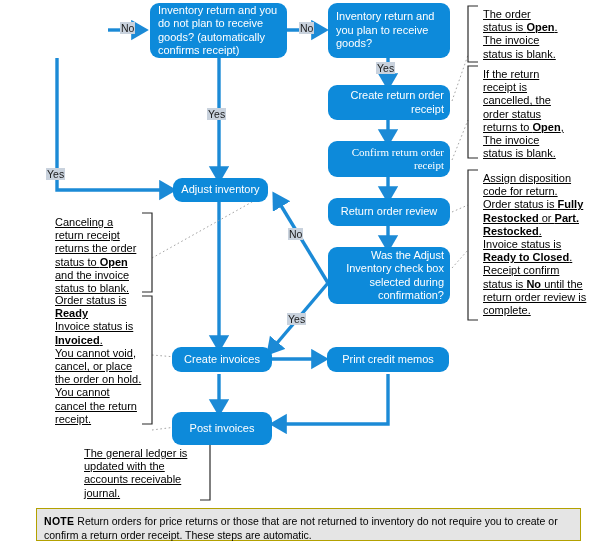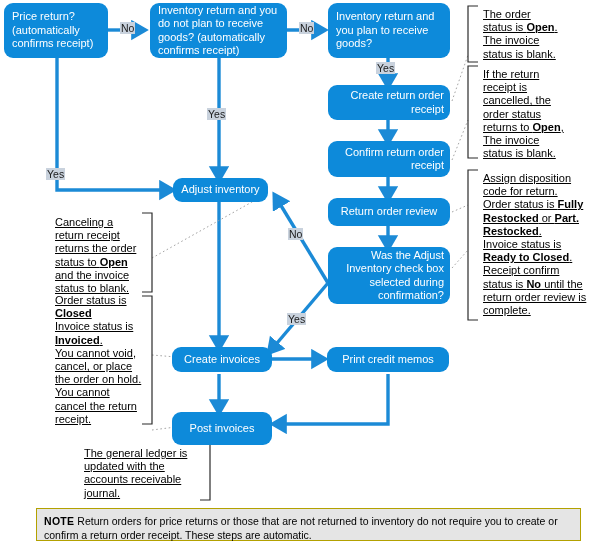--- a/index.html
+++ b/index.html
@@ -163,37 +163,34 @@
       <path d="M478,170 L468,170 L468,320 L478,320"></path>
     </g>
 
     <g stroke="#2b2b2b" stroke-width="1.2" fill="none">
       <path d="M142,213 L152,213 L152,292 L142,292"></path>
       <path d="M142,296 L152,296 L152,424 L142,424"></path>
       <path d="M200,443 L210,443 L210,500 L200,500"></path>
     </g>
   </svg>
 
-  <div class="node leftalign" style="left:4px; top:3px; width:104px; height:55px;">
-    <span>Price return? (automatically confirms receipt)</span>
-  </div>
 
   <div class="node leftalign" style="left:150px; top:3px; width:137px; height:55px;">
     <span>Inventory return and you do not plan to receive goods? (automatically confirms receipt)</span>
   </div>
 
   <div class="node leftalign" style="left:328px; top:3px; width:122px; height:55px;">
     <span>Inventory return and you plan to receive goods?</span>
   </div>
 
   <div class="node" style="left:328px; top:85px; width:122px; height:35px;">
     <span>Create return order receipt</span>
   </div>
 
-  <div class="node" style="left:328px; top:141px; width:122px; height:36px;">
+  <div class="node" style="left:328px; top:141px; width:122px; height:36px;font-family:Liberation Serif, serif;">
     <span>Confirm return order receipt</span>
   </div>
 
   <div class="node" style="left:328px; top:198px; width:122px; height:28px;">
     <span>Return order review</span>
   </div>
 
   <div class="node" style="left:328px; top:247px; width:122px; height:57px;">
     <span>Was the Adjust Inventory check box selected during confirmation?</span>
   </div>
@@ -248,21 +245,21 @@
 complete.</div>
 
   <div class="callout" style="left:55px; top:216px; width:100px;">Canceling a
 return receipt
 returns the order
 status to <b>Open</b>
 and the invoice
 status to blank.</div>
 
   <div class="callout" style="left:55px; top:294px; width:100px;">Order status is
-<b>Closed</b>
+<b>Ready</b>
 Invoice status is
 <b>Invoiced</b>.
 You cannot void,
 cancel, or place
 the order on hold.
 You cannot
 cancel the return
 receipt.</div>
 
   <div class="callout" style="left:84px; top:447px; width:120px;">The general ledger is

